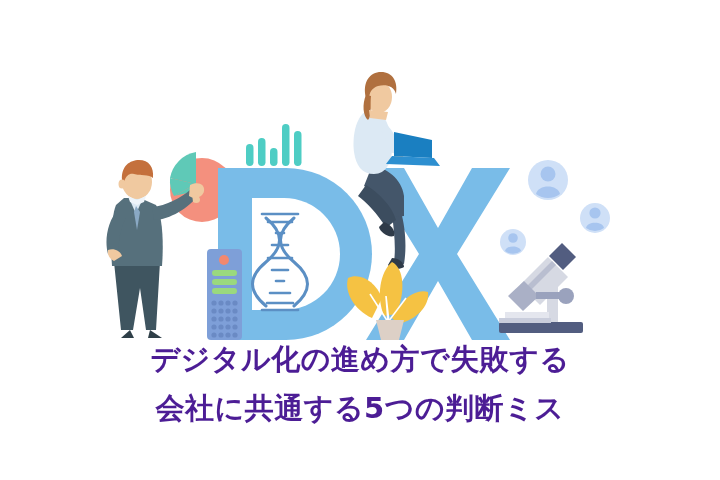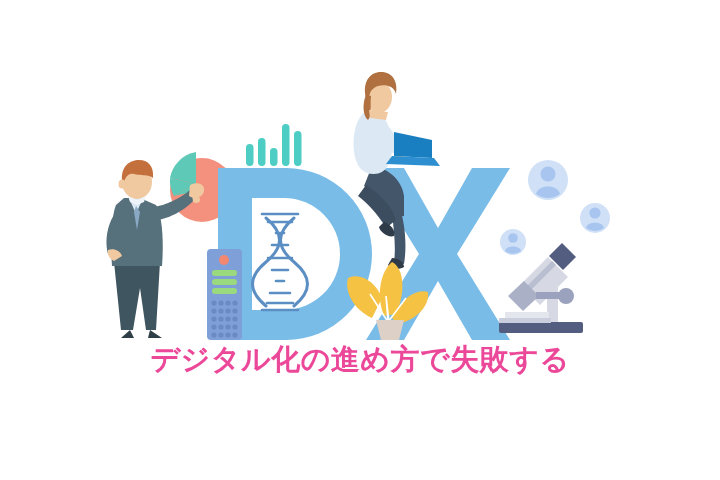--- a/index.html
+++ b/index.html
@@ -22,21 +22,21 @@
     left: 0;
     top: 0;
     width: 720px;
     height: 480px;
   }
   .headline {
     position: absolute;
     left: 0;
     width: 720px;
     text-align: center;
-    color: #ec4899;
+    color: #4c1d95;
     font-family: "DejaVu Sans", "Liberation Sans", sans-serif;
     font-weight: 700;
     font-size: 29px;
     letter-spacing: 0.5px;
     white-space: nowrap;
     line-height: 1;
   }
   #headline-line-1 { top: 345px; }
   #headline-line-2 { top: 394px; }
 </style>
@@ -207,14 +207,15 @@
       <rect x="505" y="312" width="44" height="10" fill="#e4e6ee"></rect>
 
       <rect x="499" y="322" width="84" height="11" rx="2" fill="#525d80"></rect>
       <rect x="499" y="318" width="52" height="5" fill="#c9cddc"></rect>
     </g>
 
   </svg>
 
   <div class="headline" id="headline-line-1">デジタル化の進め方で失敗する</div>
 
+  <div class="headline" id="headline-line-2">会社に共通する5つの判断ミス</div>
 
 </div>
 
 </body></html>

